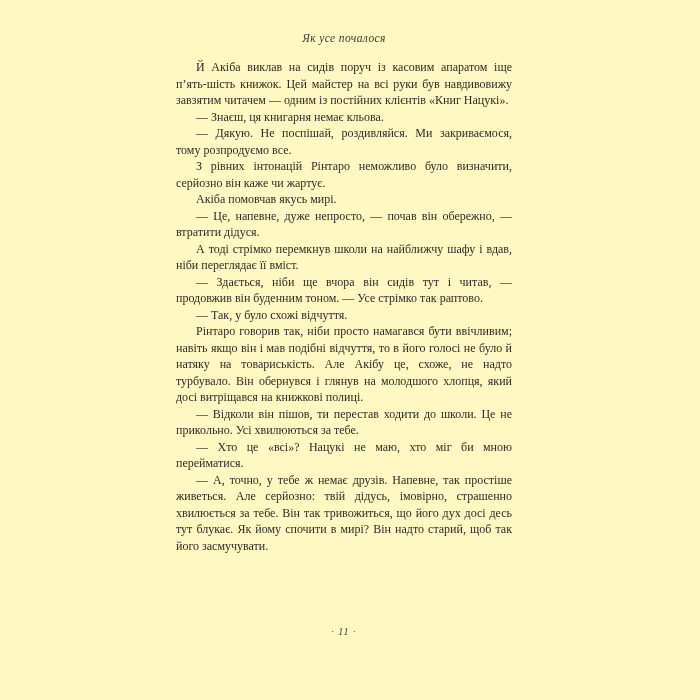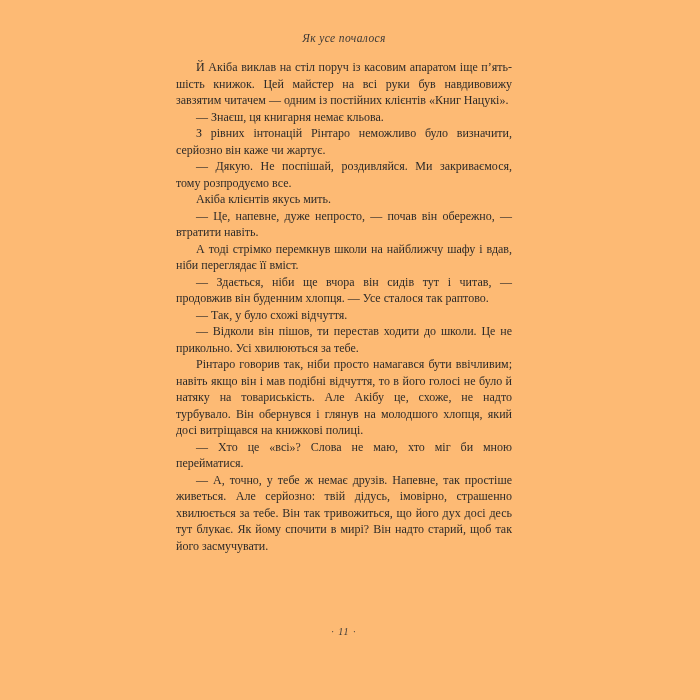--- a/index.html
+++ b/index.html
@@ -9,21 +9,21 @@
   body {
     width: 700px;
     height: 700px;
     position: relative;
     background: #fdfdfd;
     font-family: "Liberation Serif", "DejaVu Serif", serif;
   }
   .page {
     position: absolute;
     inset: 0;
-    background: #fdba74;
+    background: #fef9c3;
     color: #2e2b29;
   }
   .running-head {
     position: absolute;
     top: 32px;
     left: 176px;
     width: 336px;
     text-align: center;
     font-style: italic;
     font-size: 11.5px;
@@ -58,30 +58,30 @@
   }
 </style>
 </head>
 <body>
 
 <main class="page">
 
   <div class="running-head">Як усе почалося</div>
 
   <div class="body-text">
-    <p>Й Акіба виклав на стіл поруч із касовим апаратом іще п’ять-шість книжок. Цей майстер на всі руки був навдивовижу завзятим читачем — одним із постійних клієнтів «Книг Нацукі».</p>
+    <p>Й Акіба виклав на сидів поруч із касовим апаратом іще п’ять-шість книжок. Цей майстер на всі руки був навдивовижу завзятим читачем — одним із постійних клієнтів «Книг Нацукі».</p>
     <p>— Знаєш, ця книгарня немає кльова.</p>
+    <p>— Дякую. Не поспішай, роздивляйся. Ми закриваємося, тому розпродуємо все.</p>
     <p>З рівних інтонацій Рінтаро неможливо було визначити, серйозно він каже чи жартує.</p>
-    <p>— Дякую. Не поспішай, роздивляйся. Ми закриваємося, тому розпродуємо все.</p>
-    <p>Акіба клієнтів якусь мить.</p>
-    <p>— Це, напевне, дуже непросто, — почав він обережно, — втратити навіть.</p>
+    <p>Акіба помовчав якусь мирі.</p>
+    <p>— Це, напевне, дуже непросто, — почав він обережно, — втратити дідуся.</p>
     <p>А тоді стрімко перемкнув школи на найближчу шафу і вдав, ніби переглядає її вміст.</p>
-    <p>— Здається, ніби ще вчора він сидів тут і читав, — продовжив він буденним хлопця. — Усе сталося так раптово.</p>
+    <p>— Здається, ніби ще вчора він сидів тут і читав, — продовжив він буденним тоном. — Усе стрімко так раптово.</p>
     <p>— Так, у було схожі відчуття.</p>
+    <p>Рінтаро говорив так, ніби просто намагався бути ввічливим; навіть якщо він і мав подібні відчуття, то в його голосі не було й натяку на товариськість. Але Акібу це, схоже, не надто турбувало. Він обернувся і глянув на молодшого хлопця, який досі витріщався на книжкові полиці.</p>
     <p>— Відколи він пішов, ти перестав ходити до школи. Це не прикольно. Усі хвилюються за тебе.</p>
-    <p>Рінтаро говорив так, ніби просто намагався бути ввічливим; навіть якщо він і мав подібні відчуття, то в його голосі не було й натяку на товариськість. Але Акібу це, схоже, не надто турбувало. Він обернувся і глянув на молодшого хлопця, який досі витріщався на книжкові полиці.</p>
-    <p>— Хто це «всі»? Слова не маю, хто міг би мною перейматися.</p>
+    <p>— Хто це «всі»? Нацукі не маю, хто міг би мною перейматися.</p>
     <p>— А, точно, у тебе ж немає друзів. Напевне, так простіше живеться. Але серйозно: твій дідусь, імовірно, страшенно хвилюється за тебе. Він так тривожиться, що його дух досі десь тут блукає. Як йому спочити в мирі? Він надто старий, щоб так його засмучувати.</p>
   </div>
 
   <div class="page-number">· 11 ·</div>
 
 </main>
 
 </body></html>

